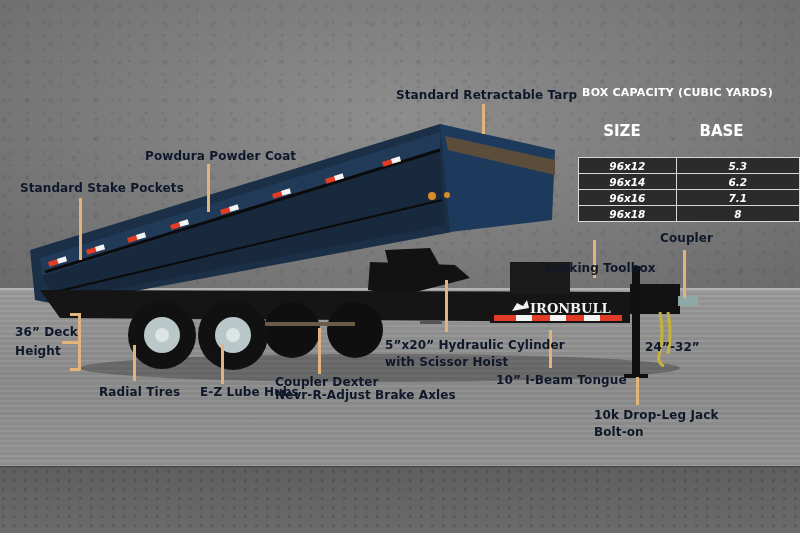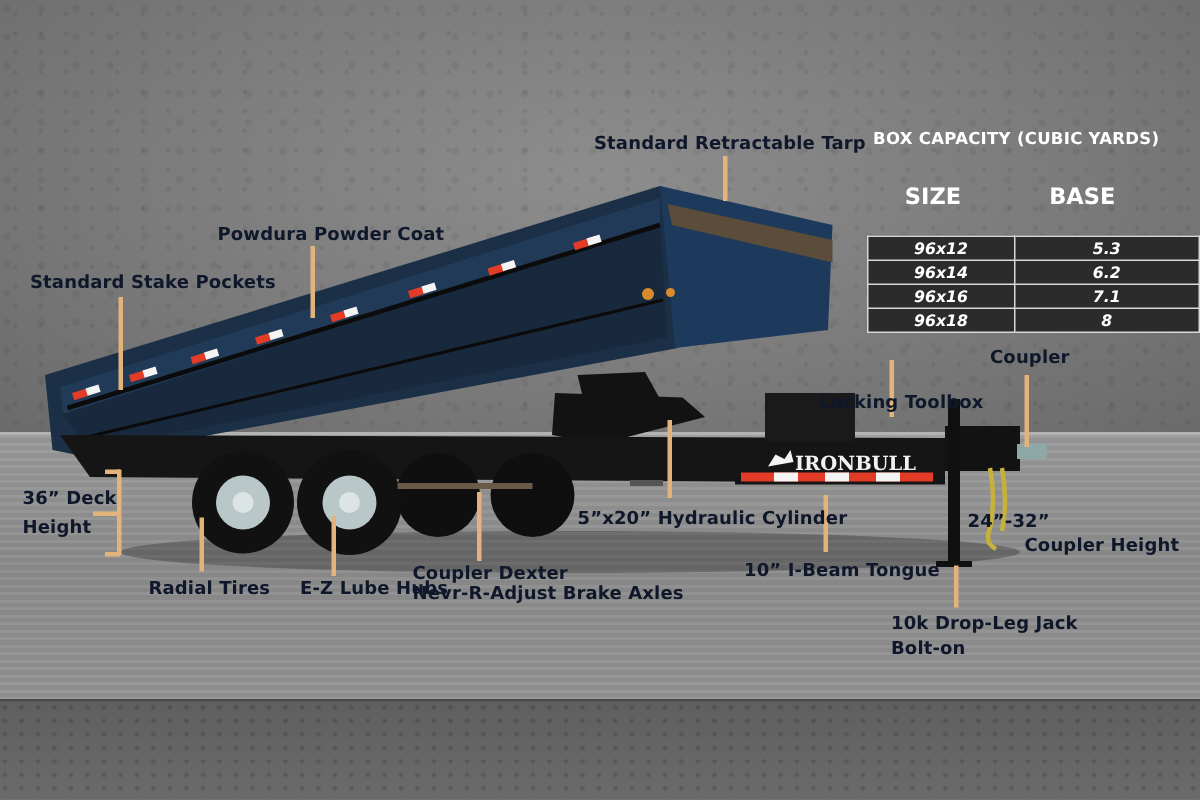--- a/index.html
+++ b/index.html
@@ -174,23 +174,23 @@
   <div class="label" style="left:20px; top:180px;">Standard Stake Pockets</div>
   <div class="label" style="left:546px; top:224px;margin-top:36px;">Locking Toolbox</div>
   <div class="label" style="left:660px; top:230px;">Coupler</div>
   <div class="label" style="left:15px; top:324px;">36” Deck</div>
   <div class="label" style="left:15px; top:343px;">Height</div>
   <div class="label" style="left:99px; top:384px;">Radial Tires</div>
   <div class="label" style="left:184px; top:384px;margin-left:16px;">E-Z Lube Hubs</div>
   <div class="label" style="left:275px; top:374px;">Coupler Dexter</div>
   <div class="label" style="left:275px; top:387px;">Nevr-R-Adjust Brake Axles</div>
   <div class="label" style="left:385px; top:337px;">5”x20”  Hydraulic Cylinder</div>
+  <div class="label" style="left:385px; top:354px;">with Scissor Hoist</div>
   <div class="label" style="left:496px; top:372px;">10” I-Beam Tongue</div>
   <div class="label" style="left:645px; top:339px;">24”-32”</div>
-  <div class="label" style="left:683px; top:355px;">Coupler Height</div>
   <div class="label" style="left:594px; top:407px;">10k Drop-Leg Jack</div>
   <div class="label" style="left:594px; top:424px;">Bolt-on</div>
 
   <div class="capacity">
     <div class="cap-title">BOX CAPACITY (CUBIC YARDS)</div>
     <div class="cap-head">
       <div class="c1">SIZE</div>
       <div class="c2">BASE</div>
     </div>
     <table class="cap">

